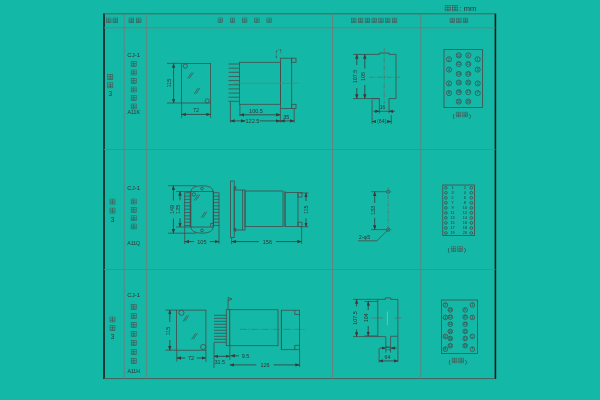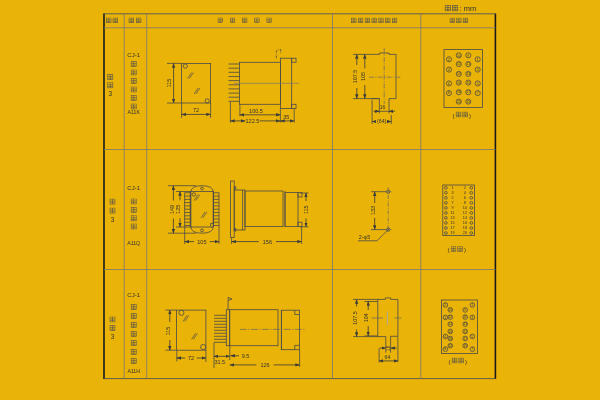--- a/index.html
+++ b/index.html
@@ -1,14 +1,14 @@
 <!DOCTYPE html>
 <html><head><meta charset="utf-8"><style>
 html,body{margin:0;padding:0;background:#fff;}
-#page{position:relative;width:600px;height:400px;background:#eab308;overflow:hidden;}
+#page{position:relative;width:600px;height:400px;background:#14b8a6;overflow:hidden;}
 text{font-family:"Liberation Sans",sans-serif;fill:#333;}
 </style></head><body>
 
 <div id="page">
 <svg width="600" height="400" viewBox="0 0 600 400" xmlns="http://www.w3.org/2000/svg">
 <defs>
 <symbol id="cj" viewBox="0 0 10 10">
           <g stroke="#4f4f4f" stroke-width="0.95" fill="none">
             <rect x="0.8" y="0.8" width="8.4" height="8.4"></rect>
             <path d="M0.8,4.1 H9.2 M0.8,6.9 H9.2 M5,0.8 V9.2"></path>

